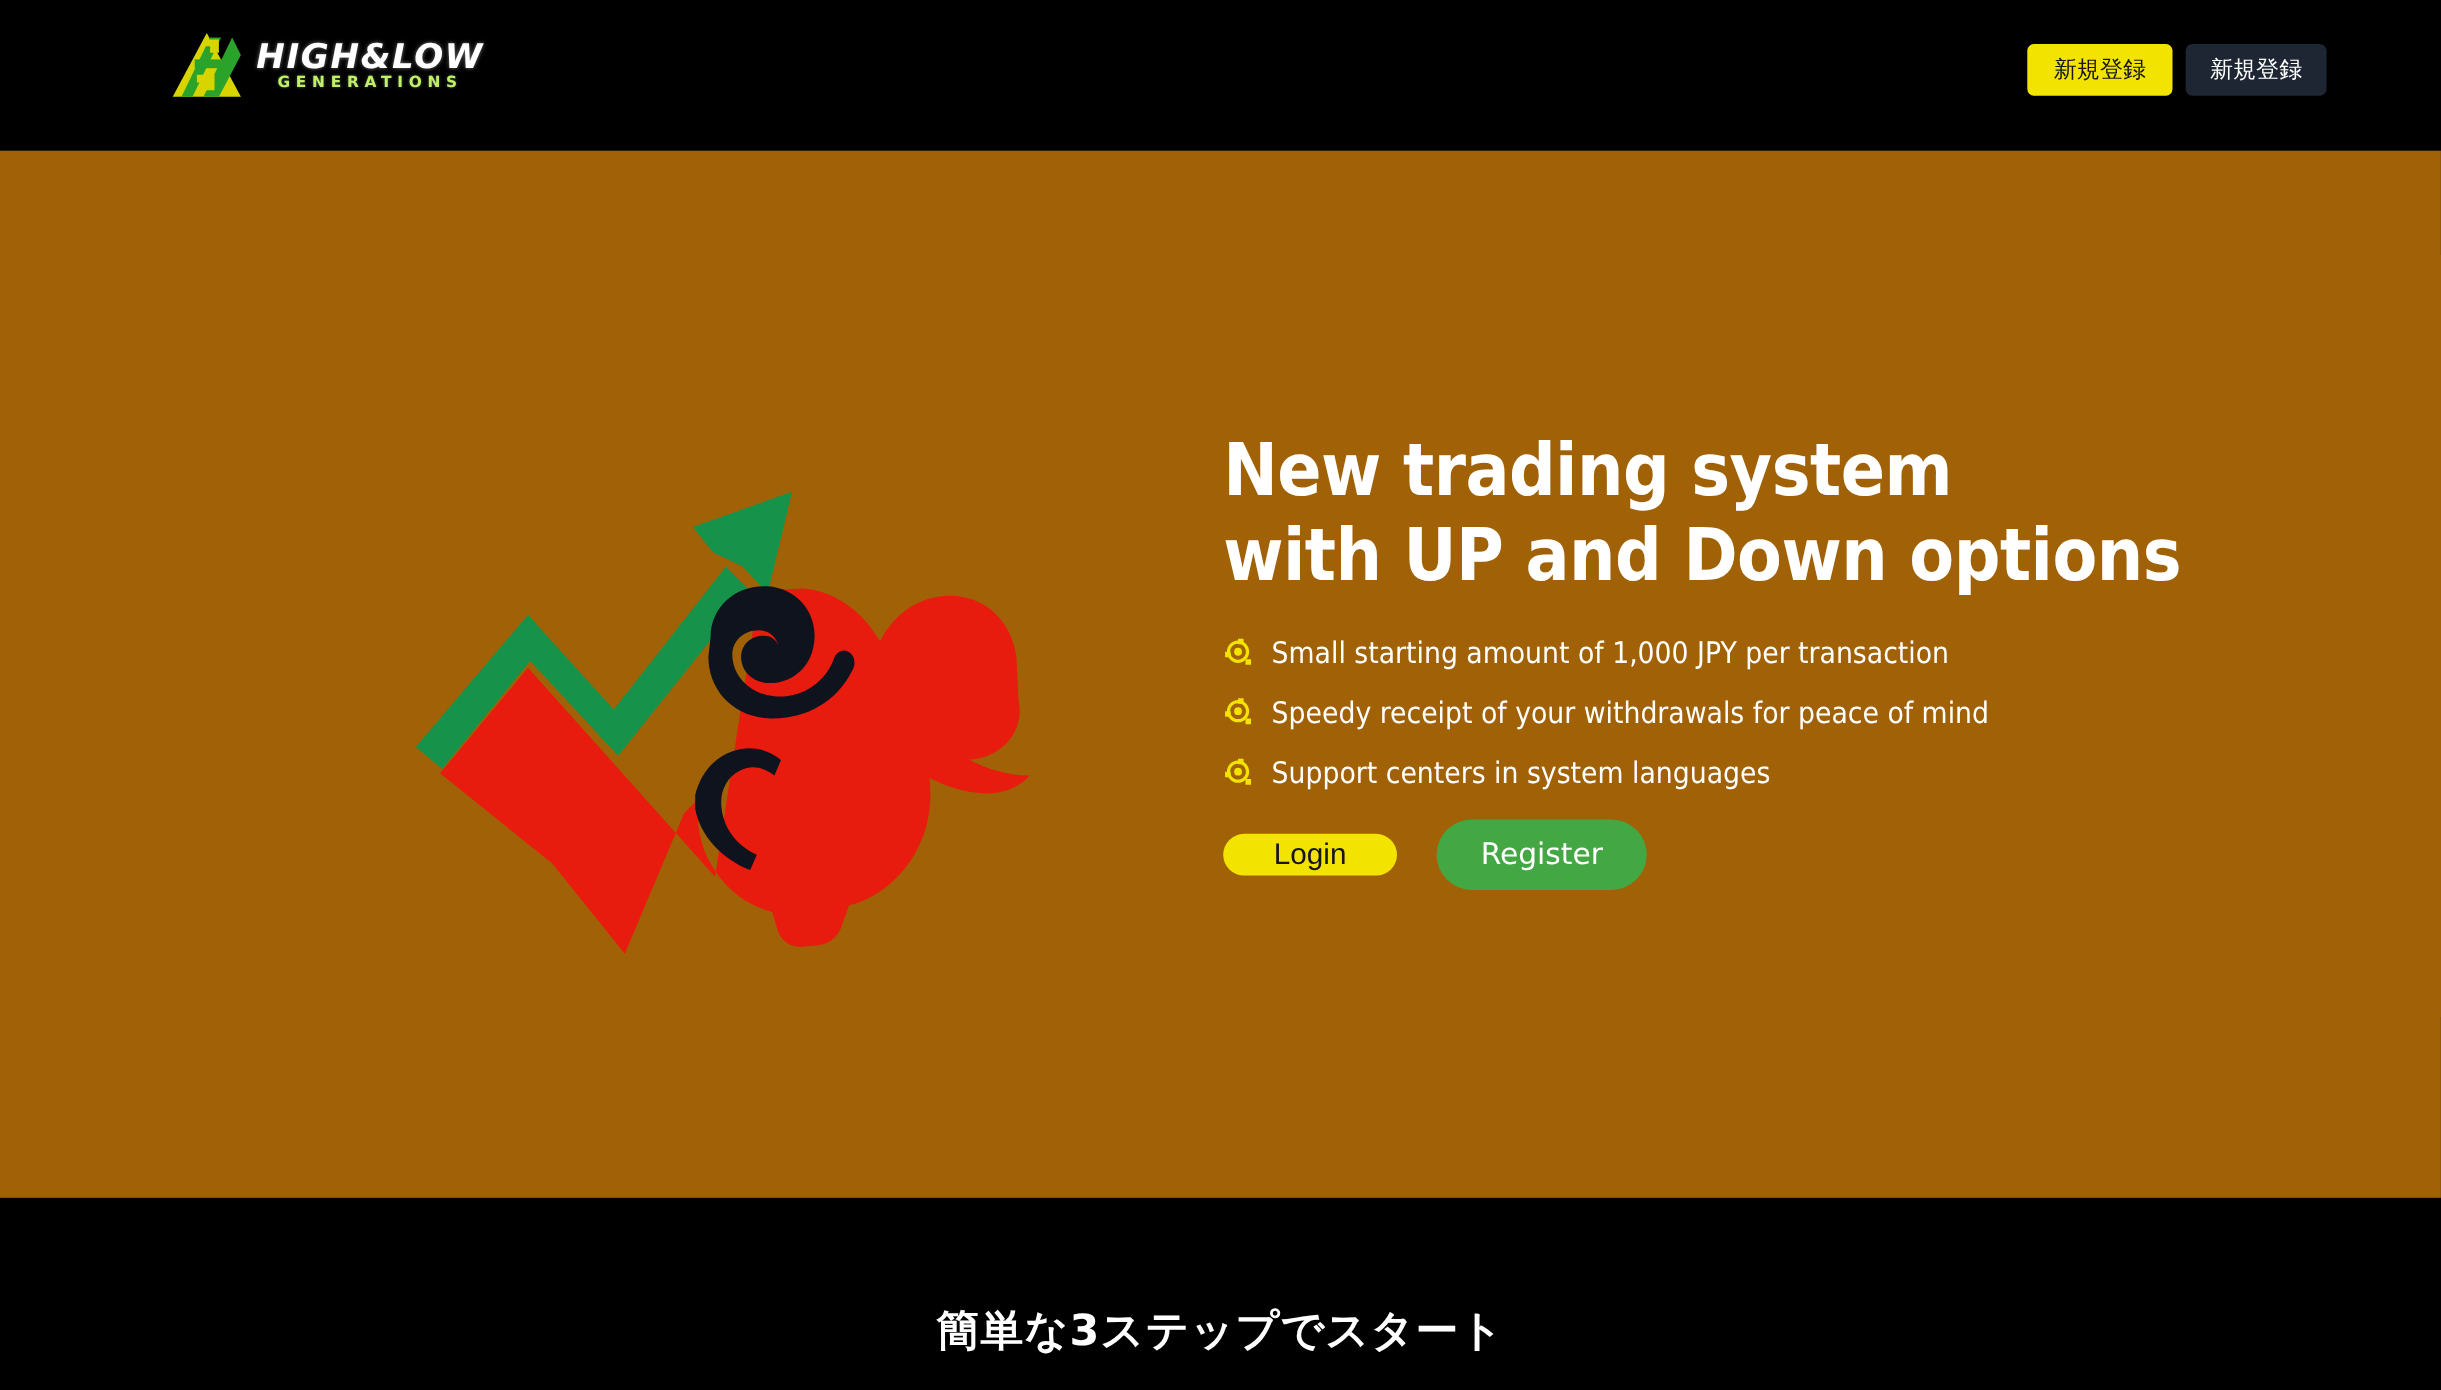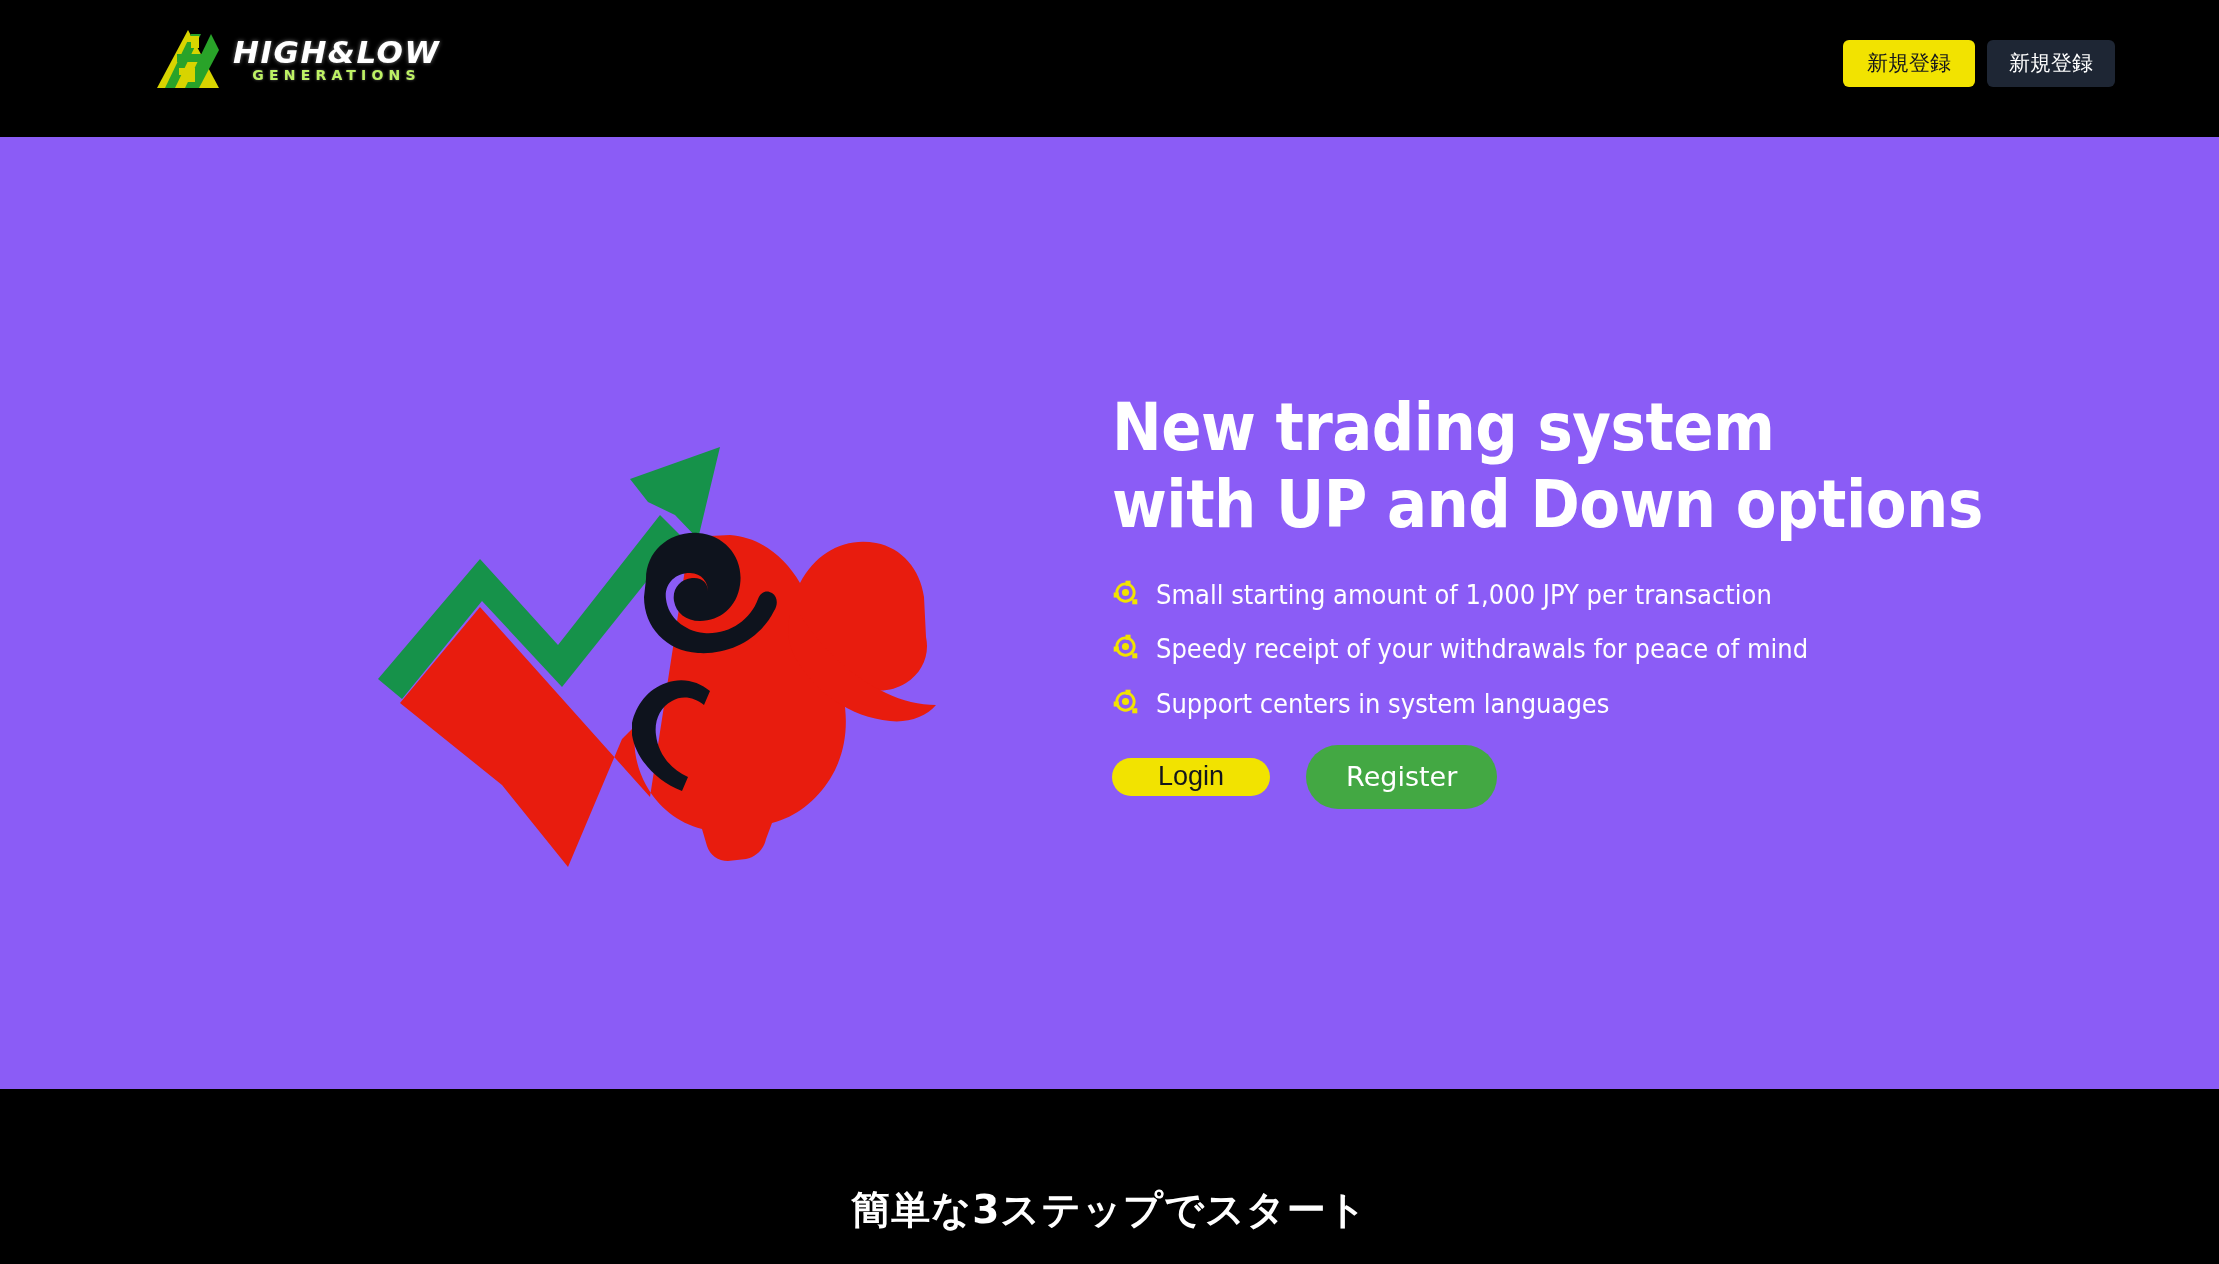--- a/index.html
+++ b/index.html
@@ -53,21 +53,21 @@
     font-size:21px; font-weight:400;
     padding:13px 22px; border:none; border-radius:6px;
     cursor:pointer; line-height:1;
     font-family:"DejaVu Sans", sans-serif;
   }
 
   
   .hero{
     position:absolute; left:0; top:137px;
     width:2219px; height:952px;
-    background:#8b5cf6;
+    background:#a16207;
   }
   .hero-art{
     position:absolute; left:330px; top:250px;
     width:620px; height:520px;
   }
   .hero-art svg{ width:100%; height:100%; display:block; }
 
   .hero-copy{
     position:absolute; left:1112px; top:253px;
     width:960px;

